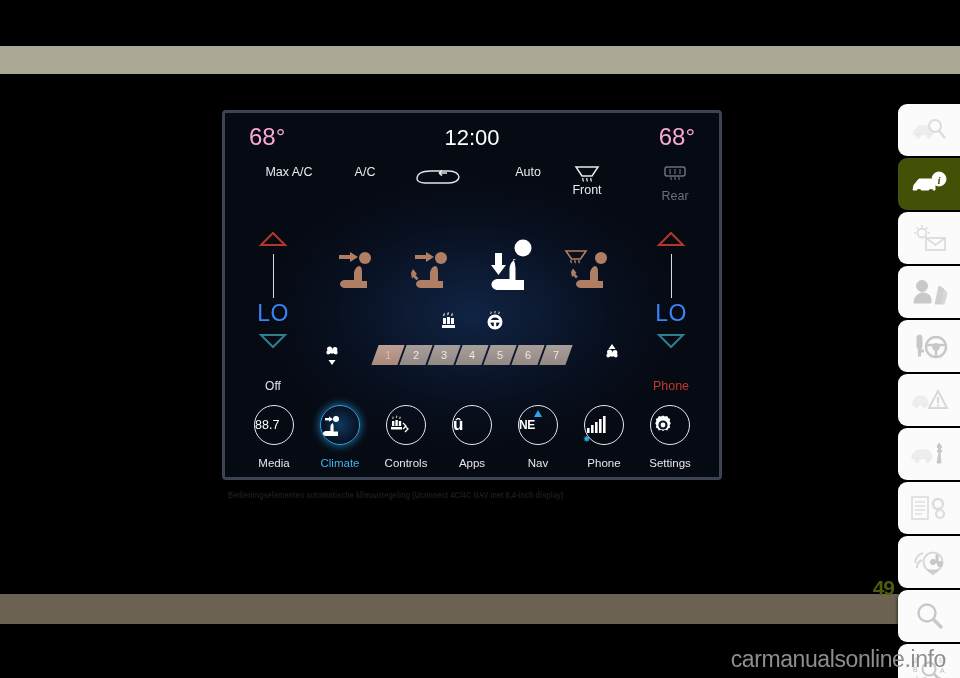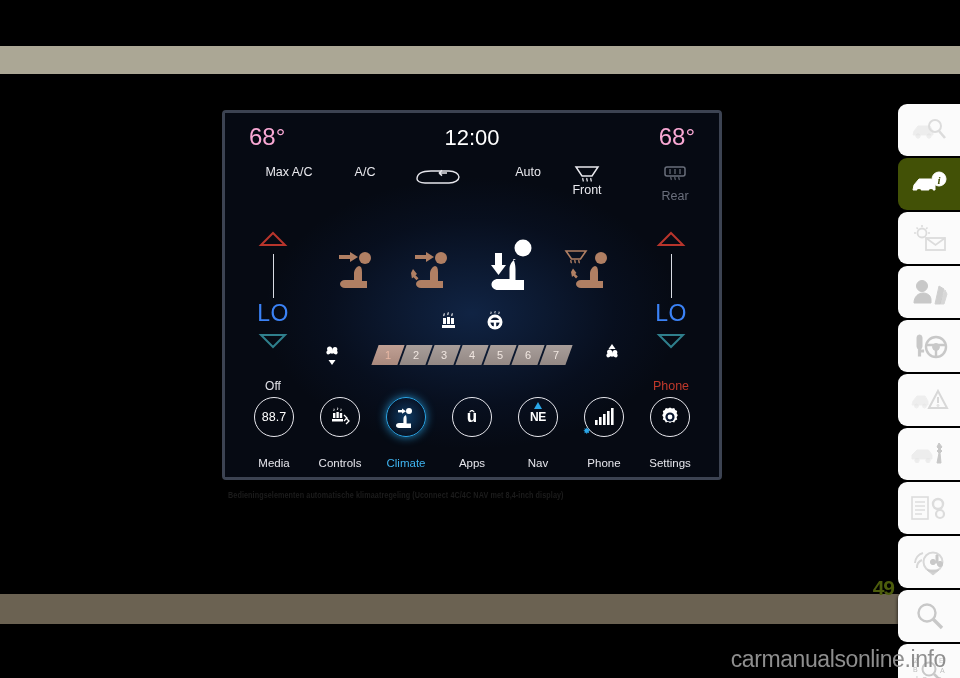--- a/index.html
+++ b/index.html
@@ -162,23 +162,23 @@
   
   .bottom-nav {
     position: absolute; left: 0; right: 0; bottom: 8px;
     display: flex; justify-content: space-around; align-items: flex-end;
     padding: 0 16px;
   }
   .nav-item {
     width: 62px; text-align: center;
   }
   .nav-circle {
-    width: 40px; height: 40px; margin: 0 auto 20px;
+    width: 40px; height: 40px; margin: 0 auto 12px;
     border: 1.6px solid #e8e8ee; border-radius: 50%;
-    display: flex; align-items: center; justify-content: center;
+    display: flex; align-items: center; justify-content: flex-start;
     font-size: 12.5px; color: #fff; position: relative;
   }
   .nav-item.active .nav-circle {
     border-color: #2aa6e8;
     box-shadow: 0 0 10px rgba(42,166,232,0.8);
     background: radial-gradient(circle, rgba(20,90,150,0.6) 0%, rgba(10,40,80,0.2) 70%);
   }
   .nav-label { font-size: 11.5px; color: #e6e6ec; }
   .nav-item.active .nav-label { color: #3fb4f0; }
   .bt-badge {
@@ -533,53 +533,53 @@
 
       <div class="bottom-nav">
 
         <div class="nav-item">
           <div class="nav-circle">
             <span>88.7</span>
           </div>
           <div class="nav-label">Media</div>
         </div>
 
+        <div class="nav-item active">
+          <div class="nav-circle">
+            <svg width="24" height="24" viewBox="0 0 24 24">
+              <g fill="#fff">
+                <circle cx="15" cy="6" r="3"></circle>
+                <path d="M12 10c-1.6.6-2.6 2.2-2.6 4.4V18H5c-1.8 0-3 1.2-3 2.4S3.2 23 5 23h12v-4.6h-4.4v-4.4c0-2-0.6-3.4-0.6-4z"></path>
+                <path d="M4 5h5v2.4H4z"></path>
+                <path d="M8 3.6l4 2.6-4 2.6z"></path>
+              </g>
+            </svg>
+          </div>
+          <div class="nav-label">Climate</div>
+        </div>
+
         <div class="nav-item">
           <div class="nav-circle">
             <svg width="24" height="24" viewBox="0 0 24 24">
               <g fill="#fff">
                 <path d="M4 14h11v2.5H4z"></path>
                 <path d="M5 8h2.4v5H5zM8.4 7h2.4v6H8.4zM11.8 8h2.4v5h-2.4z"></path>
                 <g stroke="#fff" stroke-width="1" fill="none">
                   <path d="M6 6c-.6-.9.6-1.4 0-2.3"></path>
                     <path d="M9.6 5c-.6-.9.6-1.4 0-2.3"></path>
                     <path d="M13 6c-.6-.9.6-1.4 0-2.3"></path>
                 </g>
                 <path d="M16 10l3 3-3 3" stroke="#fff" stroke-width="1.3" fill="none"></path>
                 <path d="M18 13l3 3-3 3" stroke="#fff" stroke-width="1.3" fill="none"></path>
               </g>
             </svg>
           </div>
           <div class="nav-label">Controls</div>
         </div>
 
-        <div class="nav-item active">
-          <div class="nav-circle">
-            <svg width="24" height="24" viewBox="0 0 24 24">
-              <g fill="#fff">
-                <circle cx="15" cy="6" r="3"></circle>
-                <path d="M12 10c-1.6.6-2.6 2.2-2.6 4.4V18H5c-1.8 0-3 1.2-3 2.4S3.2 23 5 23h12v-4.6h-4.4v-4.4c0-2-0.6-3.4-0.6-4z"></path>
-                <path d="M4 5h5v2.4H4z"></path>
-                <path d="M8 3.6l4 2.6-4 2.6z"></path>
-              </g>
-            </svg>
-          </div>
-          <div class="nav-label">Climate</div>
-        </div>
-
         <div class="nav-item">
           <div class="nav-circle">
             <span style="font-size:17px;font-weight:bold;">û</span>
           </div>
           <div class="nav-label">Apps</div>
         </div>
 
         <div class="nav-item">
           <div class="nav-circle">
             <span style="font-size:12px;font-weight:bold;letter-spacing:-0.3px;">NE</span>

